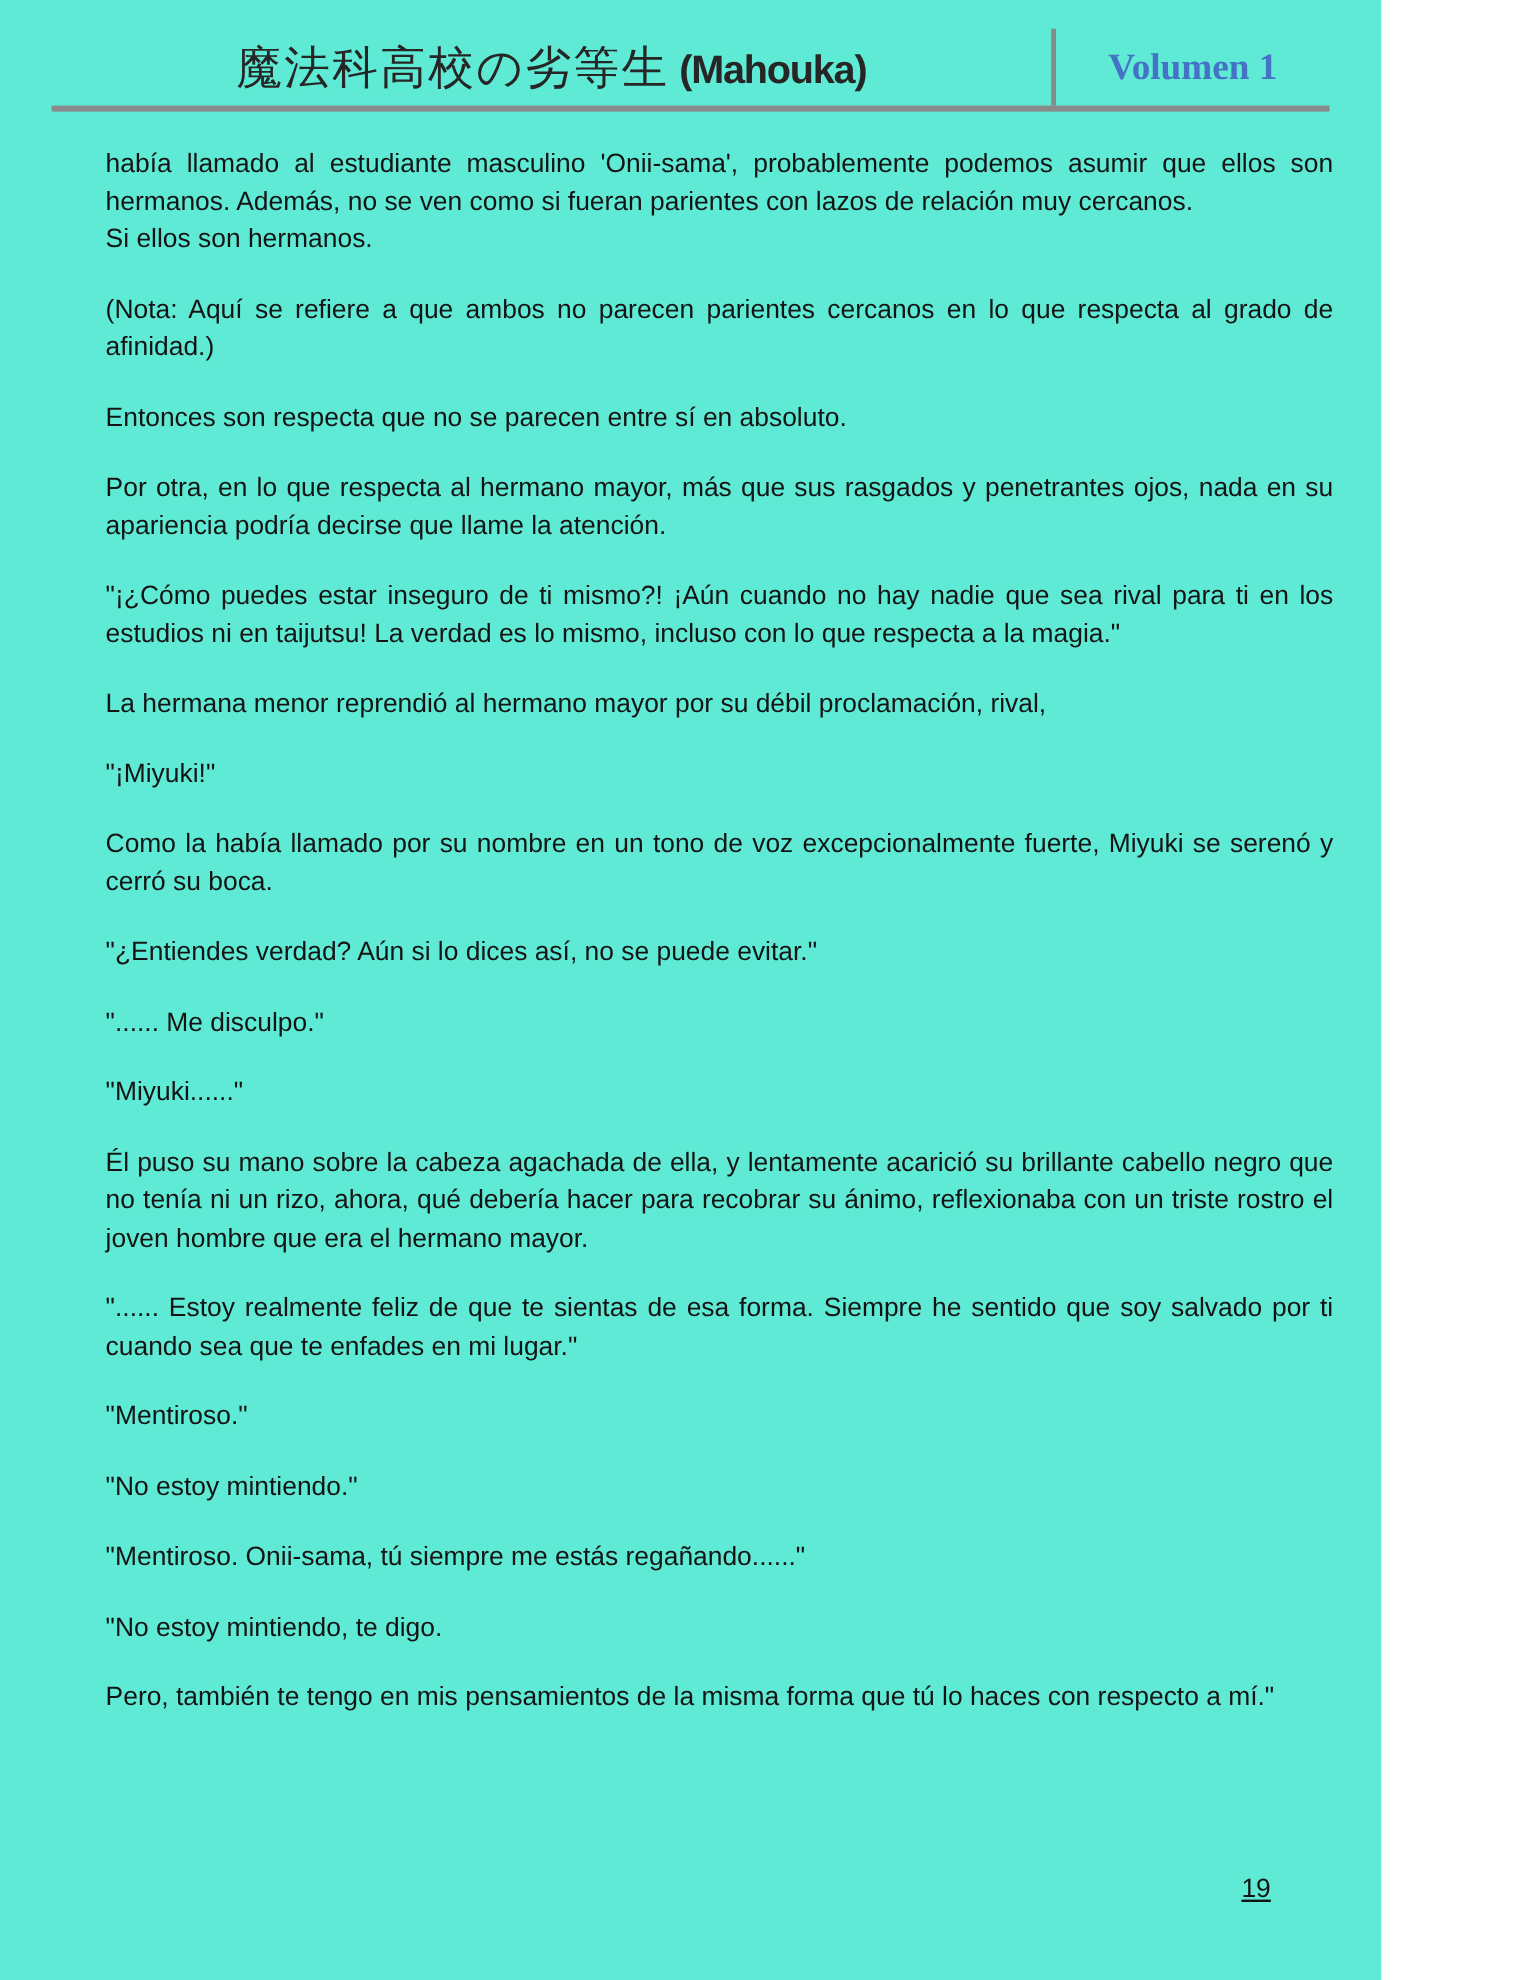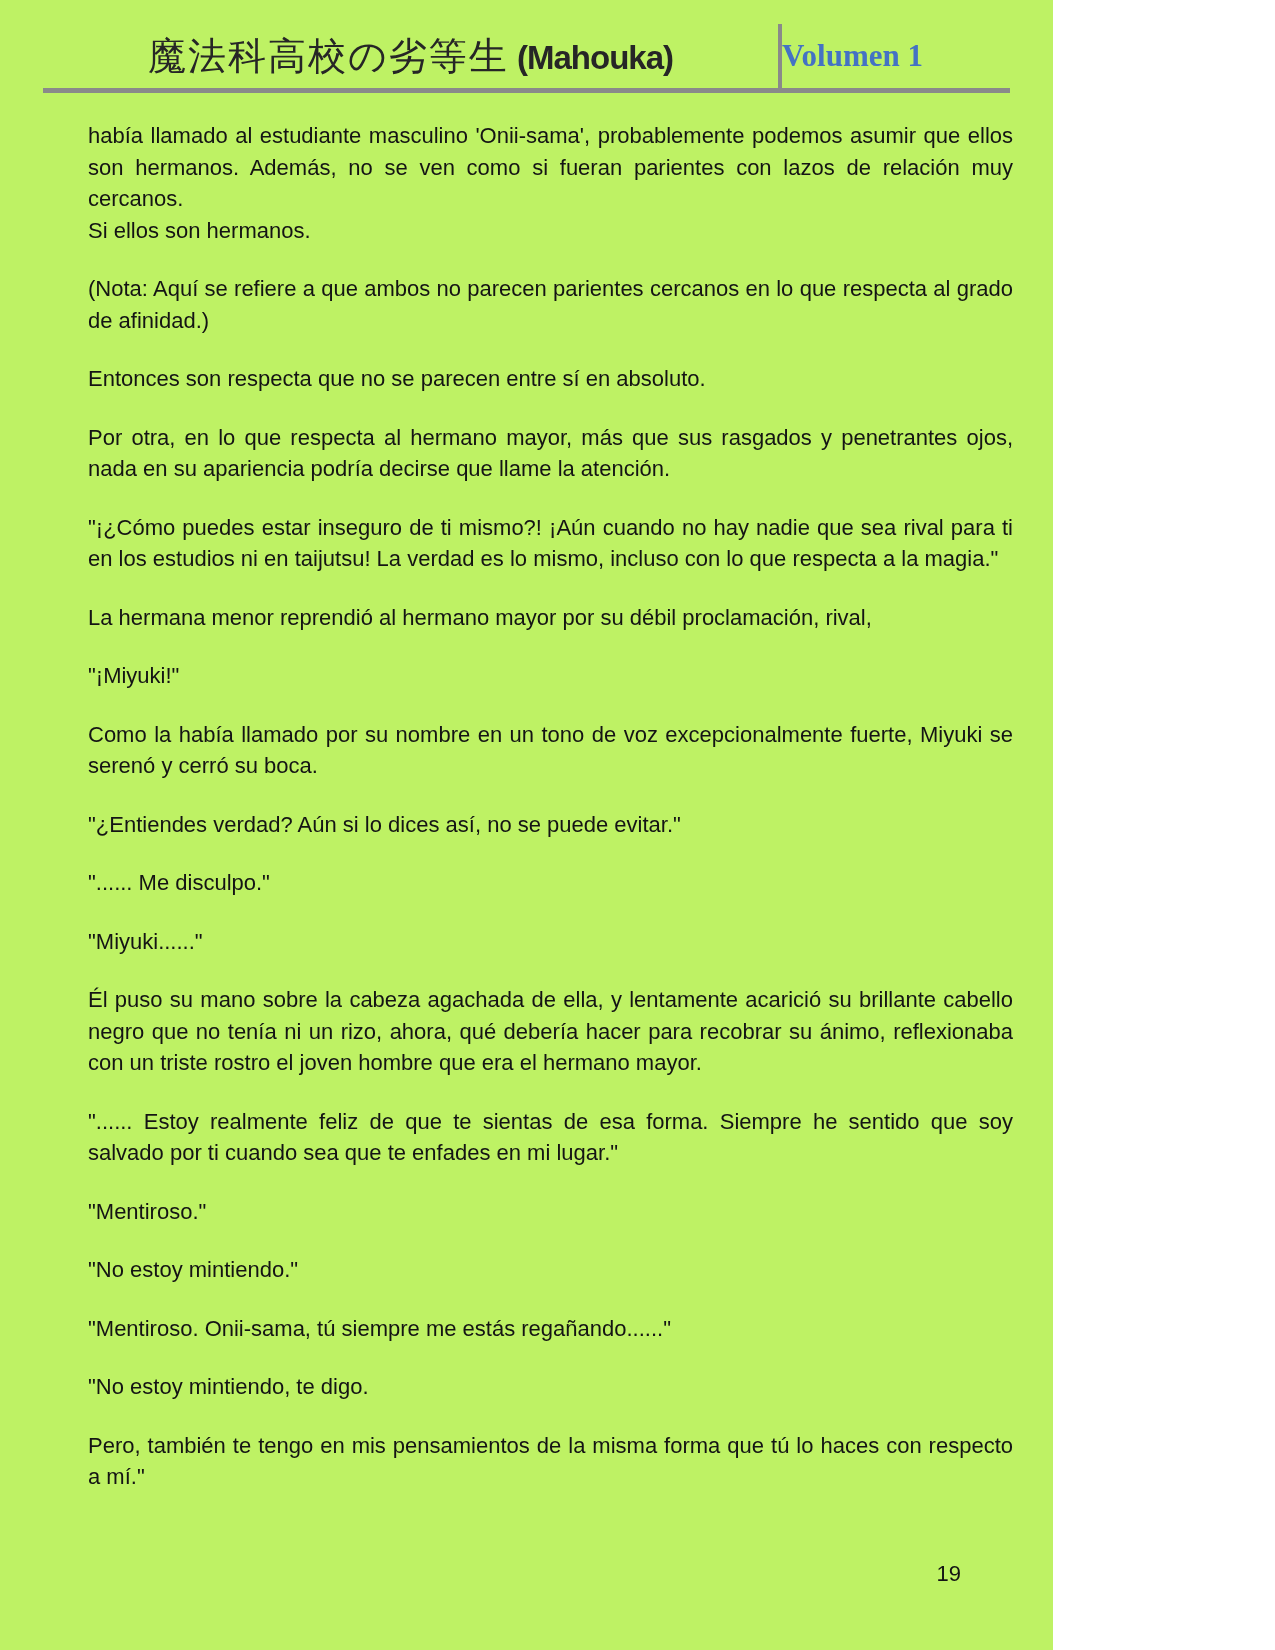--- a/index.html
+++ b/index.html
@@ -6,23 +6,23 @@
   html, body { background: #ffffff; }
   body {
     width: 1275px;
     height: 1650px;
     font-family: "Liberation Sans", sans-serif;
     position: relative;
     overflow: hidden;
   }
   .page {
     position: relative;
-    width: 1053px;
+    width: 1151px;
     height: 1650px;
-    background: #bef264;
+    background: #5eead4;
   }
   
   .header {
     margin: 0 43px;
     padding-top: 26px;
     display: flex;
     align-items: flex-end;
     border-bottom: 5px solid #8a8a8a;
     height: 93px;
   }
@@ -45,21 +45,21 @@
     letter-spacing: -1px;
   }
   .h-divider {
     width: 4px;
     height: 64px;
     background: #8a8a8a;
     flex: 0 0 4px;
   }
   .h-right {
     flex: 0 0 228px;
-    text-align: left;
+    text-align: center;
     font-family: "Liberation Serif", serif;
     font-weight: bold;
     font-size: 31px;
     color: #4472c4;
     padding-bottom: 14px;
     white-space: nowrap;
   }
   
   .body-text {
     margin: 27px 40px 0 88px;
@@ -70,20 +70,21 @@
   }
   .para { margin: 0 0 27px 0; }
   .para.tight { margin-bottom: 0; }
   
   .page-number {
     position: absolute;
     top: 1561px;
     right: 92px;
     font-size: 22px;
     color: #141414;
+    text-decoration: underline;
   }
 </style>
 </head>
 <body>
 
 <div class="page">
 
   <header class="header">
     <div class="h-left">
       <span class="jp">魔法科高校の劣等生</span><span class="suffix"> (Mahouka)</span>

